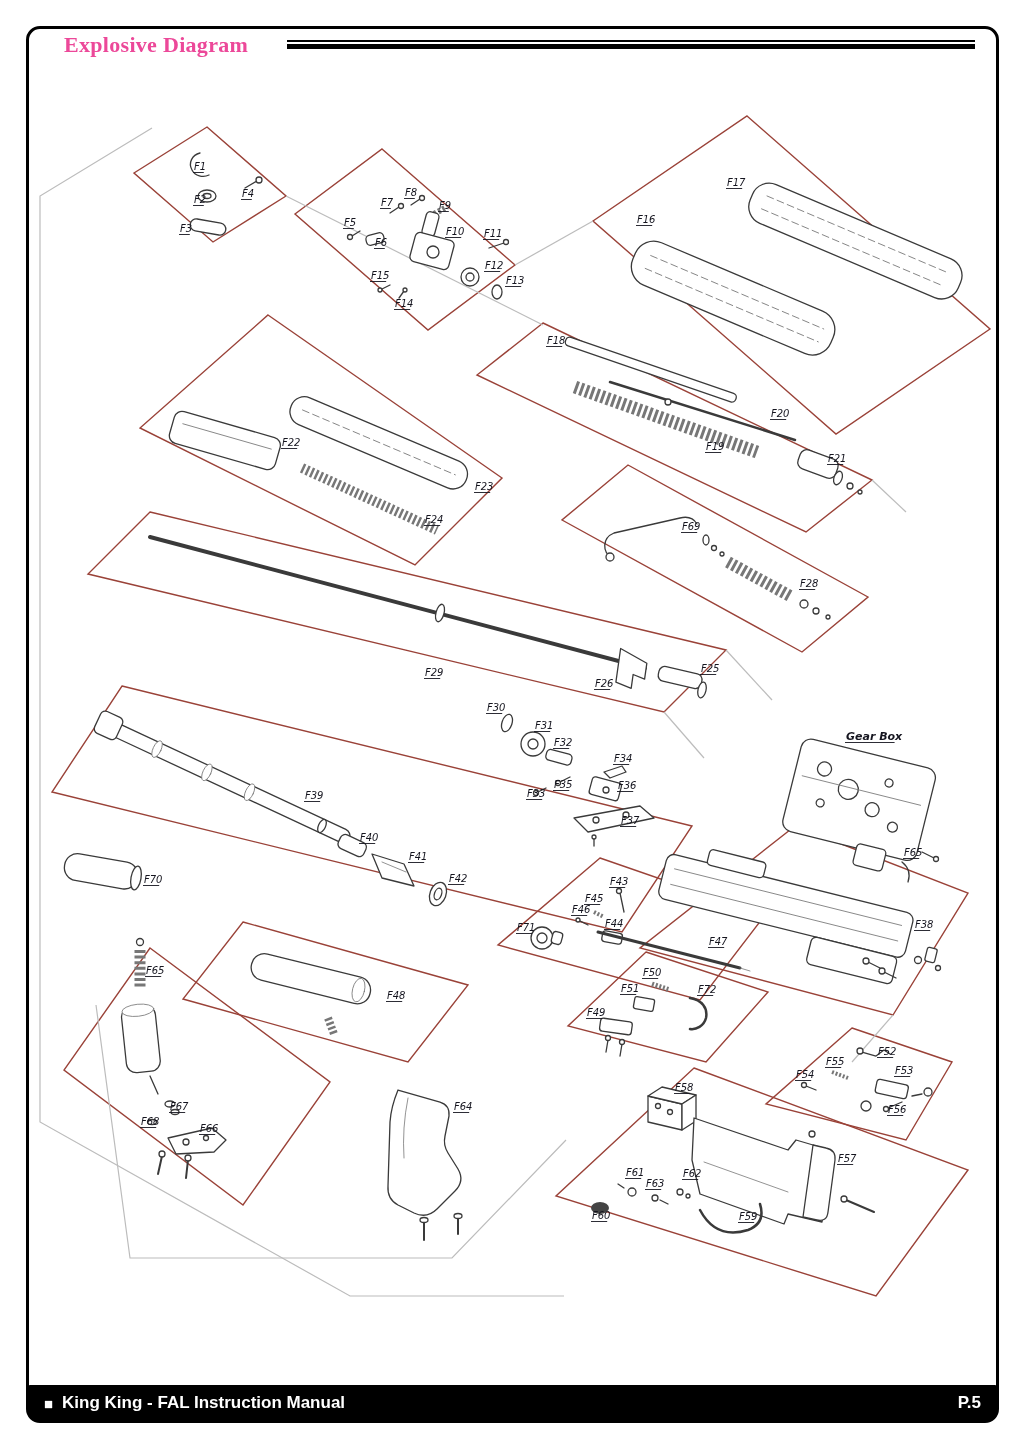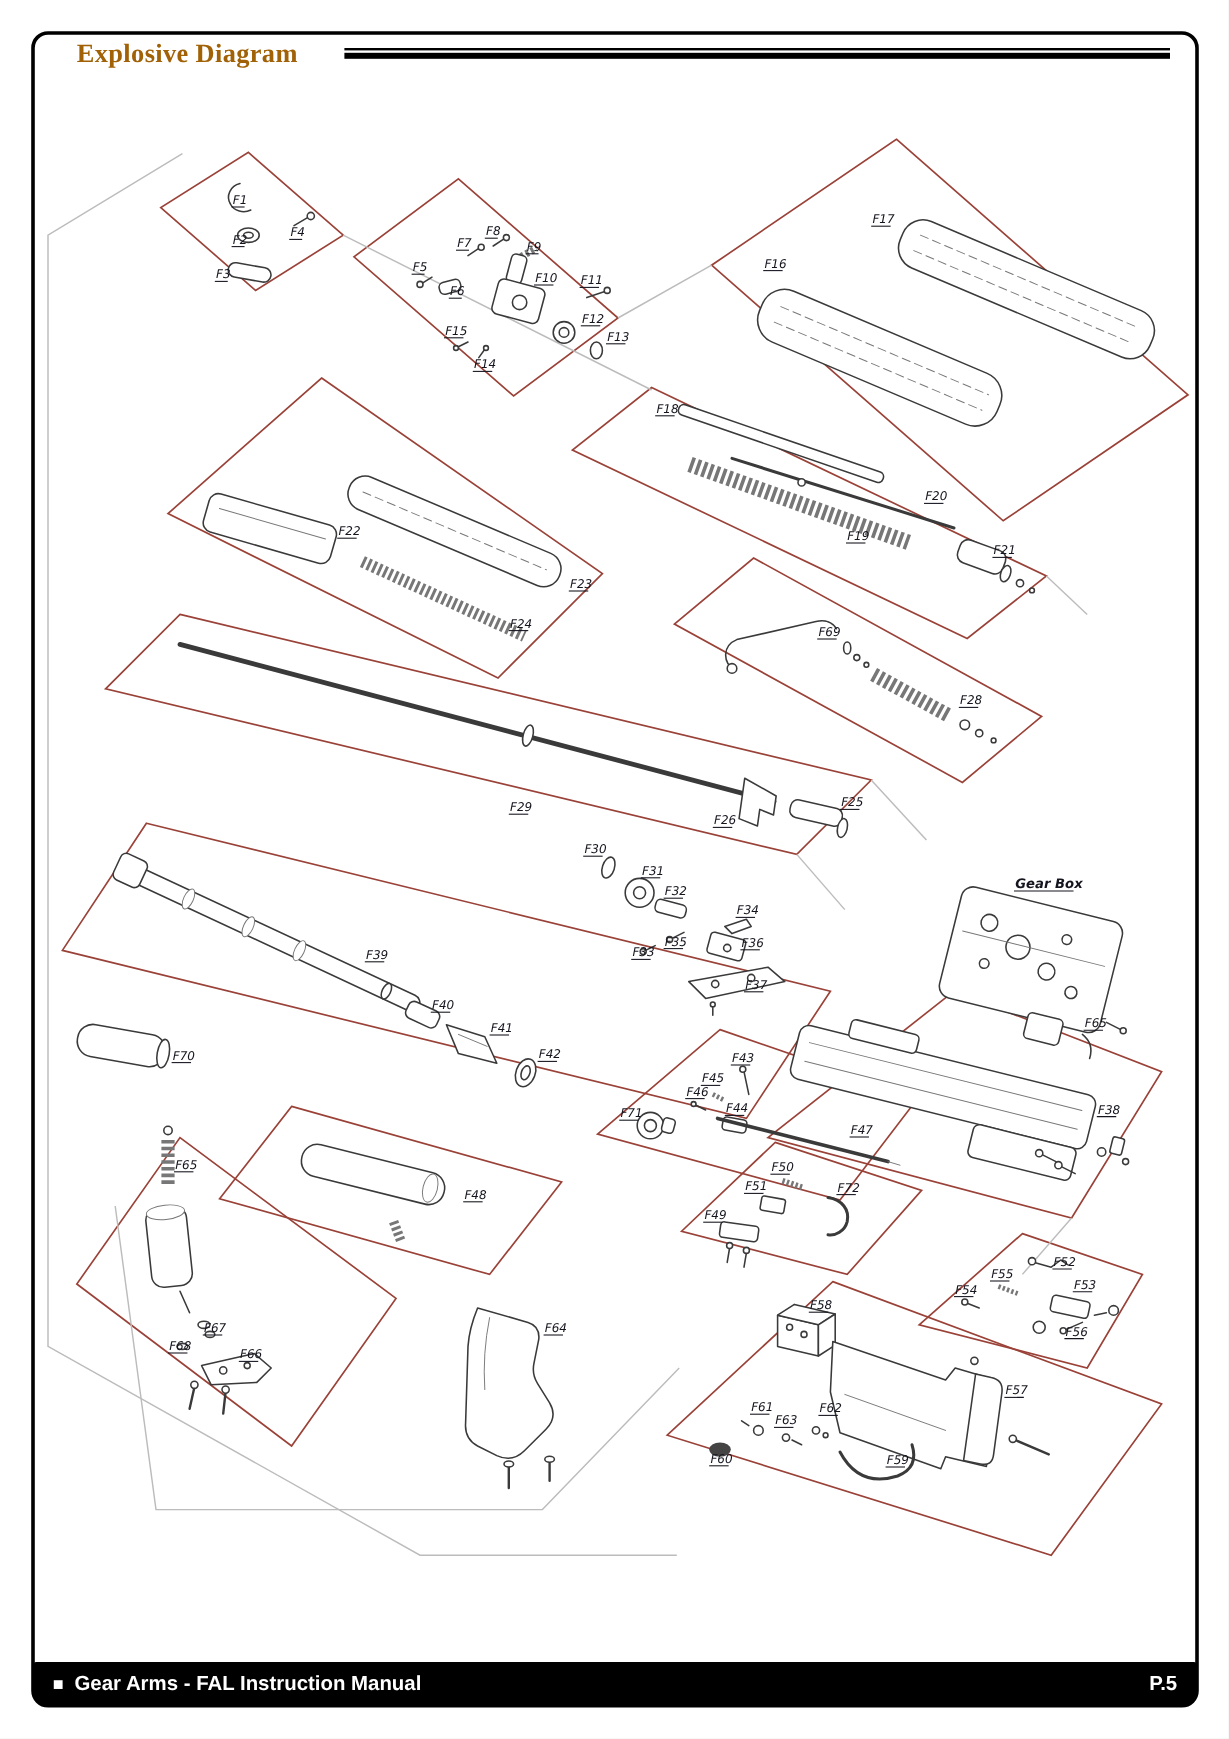--- a/index.html
+++ b/index.html
@@ -1,21 +1,21 @@
 <!DOCTYPE html>
 <html><head>
 <meta charset="utf-8">
 <style>
   html,body{margin:0;padding:0;background:#e9e9e9;}
   .sheet{position:relative;width:1024px;height:1449px;background:#ffffff;overflow:hidden;
          font-family:"Liberation Sans",sans-serif;}
   .frame{position:absolute;left:26px;top:26px;right:25px;bottom:26px;border:3px solid #000;
          border-radius:14px;pointer-events:none;}
   .header-title{position:absolute;left:64px;top:32px;margin:0;
-         font:bold 22px "Liberation Serif",serif;color:#a16207;letter-spacing:.3px;}
+         font:bold 22px "Liberation Serif",serif;color:#ec4899;letter-spacing:.3px;}
   .header-rule-thin{position:absolute;left:287px;top:40px;width:688px;height:1.5px;background:#000;}
   .header-rule{position:absolute;left:287px;top:44px;width:688px;height:5px;background:#000;}
   .footer-bar{position:absolute;left:28px;right:27px;bottom:28px;height:36px;background:#000;
          border-radius:2px 2px 11px 11px;display:flex;align-items:center;justify-content:space-between;
          padding:0 16px;box-sizing:border-box;color:#fff;}
   .footer-left{display:flex;align-items:center;gap:9px;font:bold 17px "Liberation Sans",sans-serif;}
   .footer-bullet{font-size:15px;line-height:1;}
   .footer-page{font:bold 17px "Liberation Sans",sans-serif;}
   svg.diagram{position:absolute;left:0;top:0;width:1024px;height:1449px;}
   .part-label{font:italic 10px "DejaVu Sans",sans-serif;fill:#15151f;}
@@ -469,18 +469,18 @@
 
   <div class="frame"></div>
 
   <h1 class="header-title">Explosive Diagram</h1>
   <div class="header-rule-thin"></div>
   <div class="header-rule"></div>
 
   <div class="footer-bar">
     <div class="footer-left">
       <span class="footer-bullet">■</span>
-      <span>Gear Arms - FAL Instruction Manual</span>
+      <span>King King - FAL Instruction Manual</span>
     </div>
     <span class="footer-page">P.5</span>
   </div>
 
 </div>
 
 </body></html>

